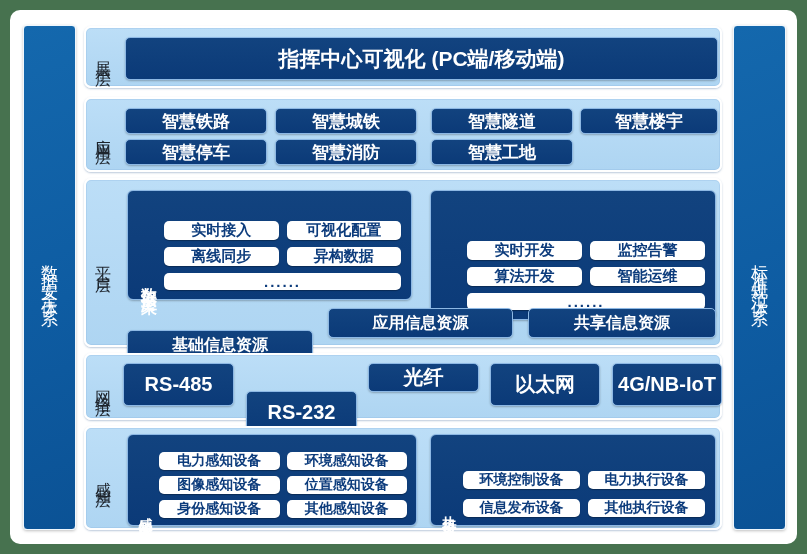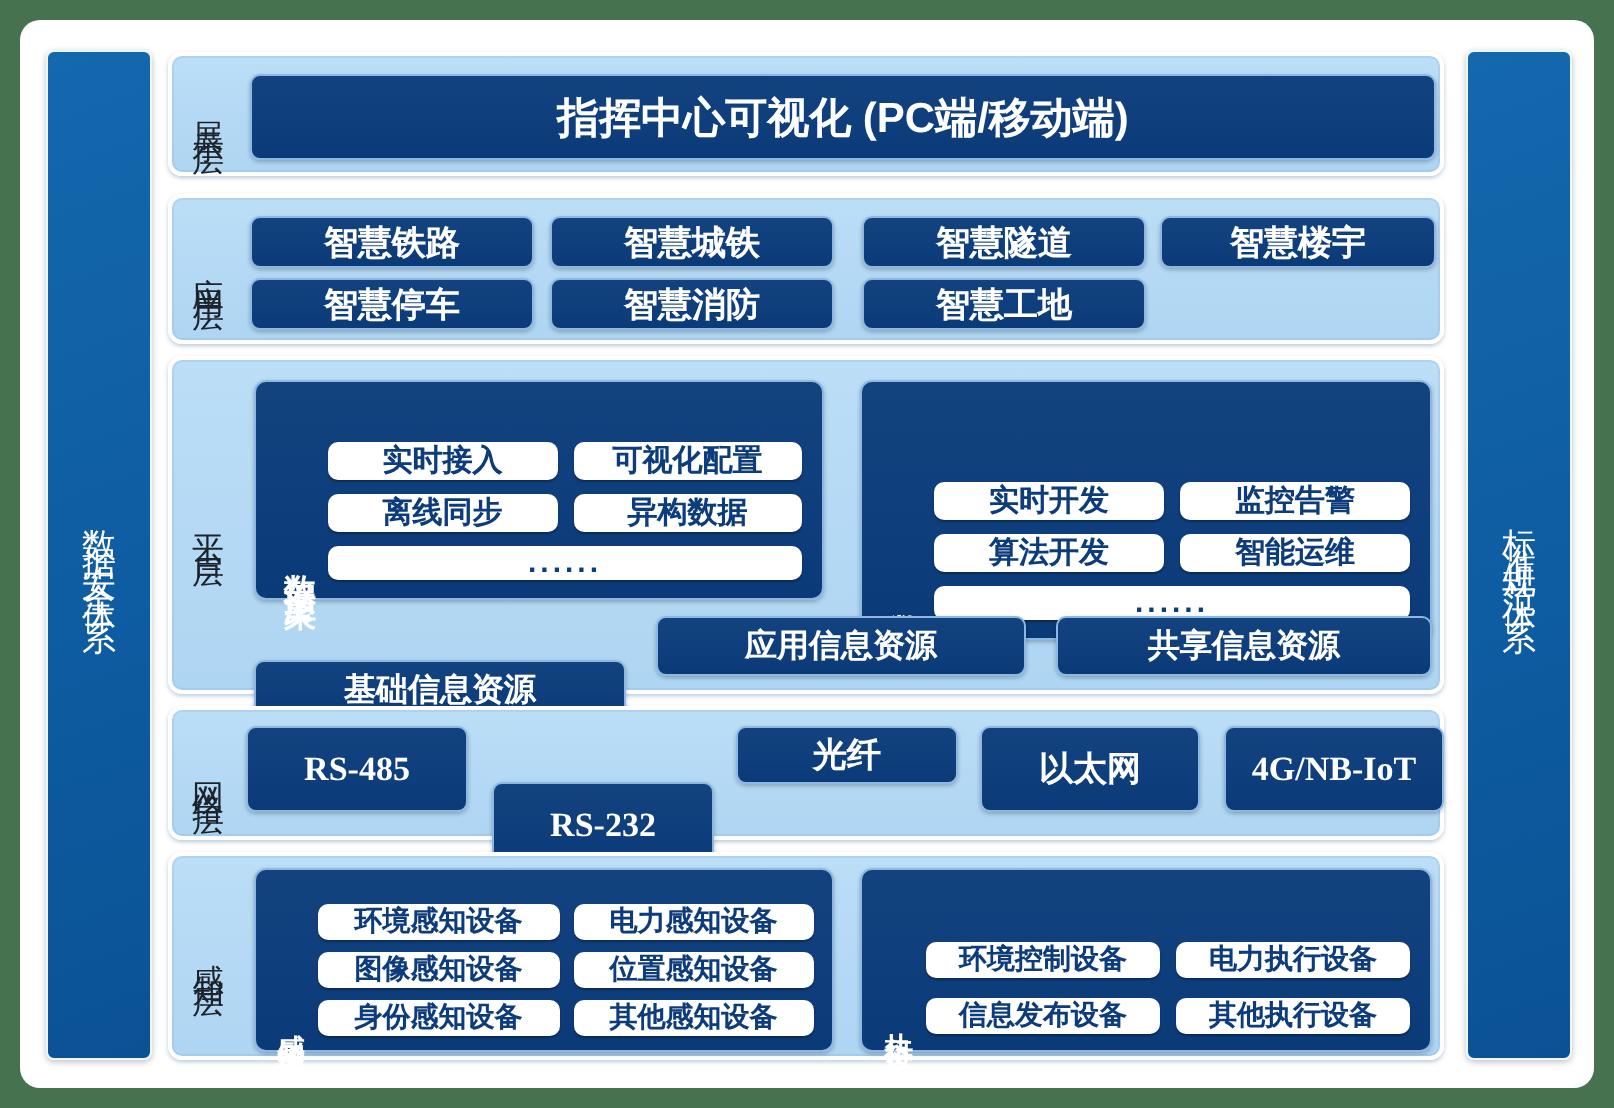--- a/index.html
+++ b/index.html
@@ -46,21 +46,21 @@
 
   
   .navy{
     background:linear-gradient(180deg,#12437f 0%,#0b3a78 100%);
     border:1px solid #8db8e4;border-radius:5px;
     color:#ffffff;display:flex;align-items:center;justify-content:center;
     font-weight:bold;box-shadow:0 1px 2px rgba(0,0,0,.25);
   }
   .navy.big{font-size:21px;}
   .navy.app{font-size:17px;}
-  .navy.net{font-size:17px;font-family:Liberation Serif, serif;}
+  .navy.net{font-size:20px;}
   .navy.res{font-size:16px;}
 
   
   .group{
     background:linear-gradient(180deg,#12437f 0%,#0b3a78 100%);
     border:1px solid #8db8e4;border-radius:6px;
     display:flex;align-items:flex-end;
     box-shadow:0 1px 2px rgba(0,0,0,.25);
     padding:9px 10px 9px 6px;
   }
@@ -169,22 +169,22 @@
 
   <div class="abs panel" style="left:84px;top:426px;width:638px;height:104px;">
     <span class="layer-label">感知层</span>
 
     <div class="abs group" style="left:41px;top:6px;width:290px;height:92px;padding:7px 9px 7px 5px;">
       <div class="gtitle" style="flex-basis:26px;">
         <span class="vtxt" style="font-size:14px;letter-spacing:3px;">感知设备</span>
       </div>
       <div class="gcontent" style="gap:6px;">
         <div class="grow" style="gap:7px;">
+          <div class="whitebox sm">电力感知设备</div>
           <div class="whitebox sm">环境感知设备</div>
-          <div class="whitebox sm">电力感知设备</div>
         </div>
         <div class="grow" style="gap:7px;">
           <div class="whitebox sm">图像感知设备</div>
           <div class="whitebox sm">位置感知设备</div>
         </div>
         <div class="grow" style="gap:7px;">
           <div class="whitebox sm">身份感知设备</div>
           <div class="whitebox sm">其他感知设备</div>
         </div>
       </div>

